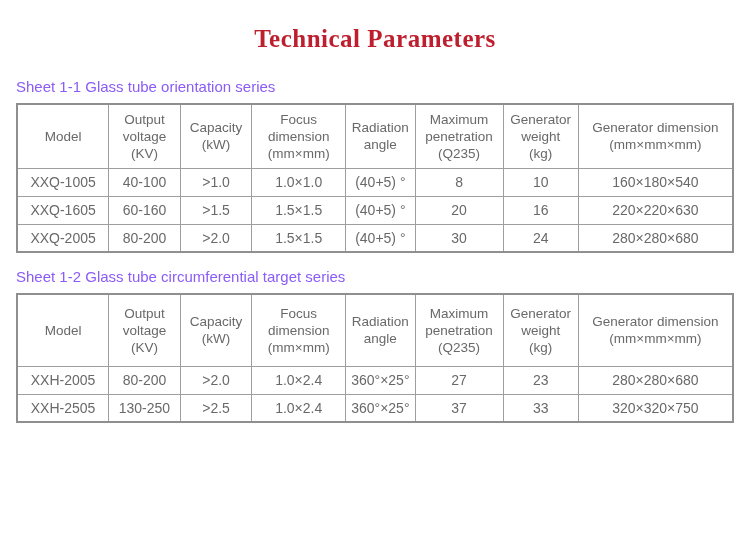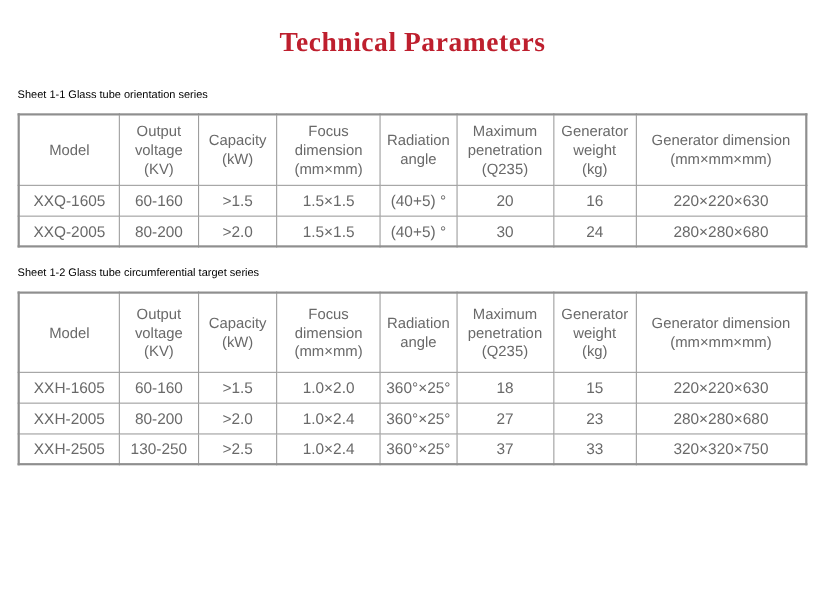--- a/index.html
+++ b/index.html
@@ -20,23 +20,23 @@
     text-align: center;
     font-family: "Liberation Serif", serif;
     font-weight: bold;
     font-size: 25px;
     line-height: 30px;
     color: #be1f2e;
     letter-spacing: 0.5px;
   }
   .table-caption {
     margin: 0 0 0 16px;
-    font-size: 10px;
+    font-size: 15px;
     line-height: 17px;
-    color: #000000;
+    color: #8b5cf6;
   }
   .caption-1 { margin-top: 24px; }
   .caption-2 { margin-top: 15px; }
   table.params {
     border-collapse: collapse;
     table-layout: fixed;
     width: 718px;
     margin: 8px 0 0 16px;
     border: 2px solid #8f8f8f;
   }
@@ -108,20 +108,30 @@
 (Q235)</th>
         <th>Generator
 weight
 (kg)</th>
         <th>Generator dimension
 (mm×mm×mm)</th>
       </tr>
     </thead>
     <tbody>
       <tr>
+        <td>XXQ-1005</td>
+        <td>40-100</td>
+        <td>&gt;1.0</td>
+        <td>1.0×1.0</td>
+        <td>(40+5) °</td>
+        <td>8</td>
+        <td>10</td>
+        <td>160×180×540</td>
+      </tr>
+      <tr>
         <td>XXQ-1605</td>
         <td>60-160</td>
         <td>&gt;1.5</td>
         <td>1.5×1.5</td>
         <td>(40+5) °</td>
         <td>20</td>
         <td>16</td>
         <td>220×220×630</td>
       </tr>
       <tr>
@@ -168,30 +178,20 @@
 (Q235)</th>
         <th>Generator
 weight
 (kg)</th>
         <th>Generator dimension
 (mm×mm×mm)</th>
       </tr>
     </thead>
     <tbody>
       <tr>
-        <td>XXH-1605</td>
-        <td>60-160</td>
-        <td>&gt;1.5</td>
-        <td>1.0×2.0</td>
-        <td>360°×25°</td>
-        <td>18</td>
-        <td>15</td>
-        <td>220×220×630</td>
-      </tr>
-      <tr>
         <td>XXH-2005</td>
         <td>80-200</td>
         <td>&gt;2.0</td>
         <td>1.0×2.4</td>
         <td>360°×25°</td>
         <td>27</td>
         <td>23</td>
         <td>280×280×680</td>
       </tr>
       <tr>

